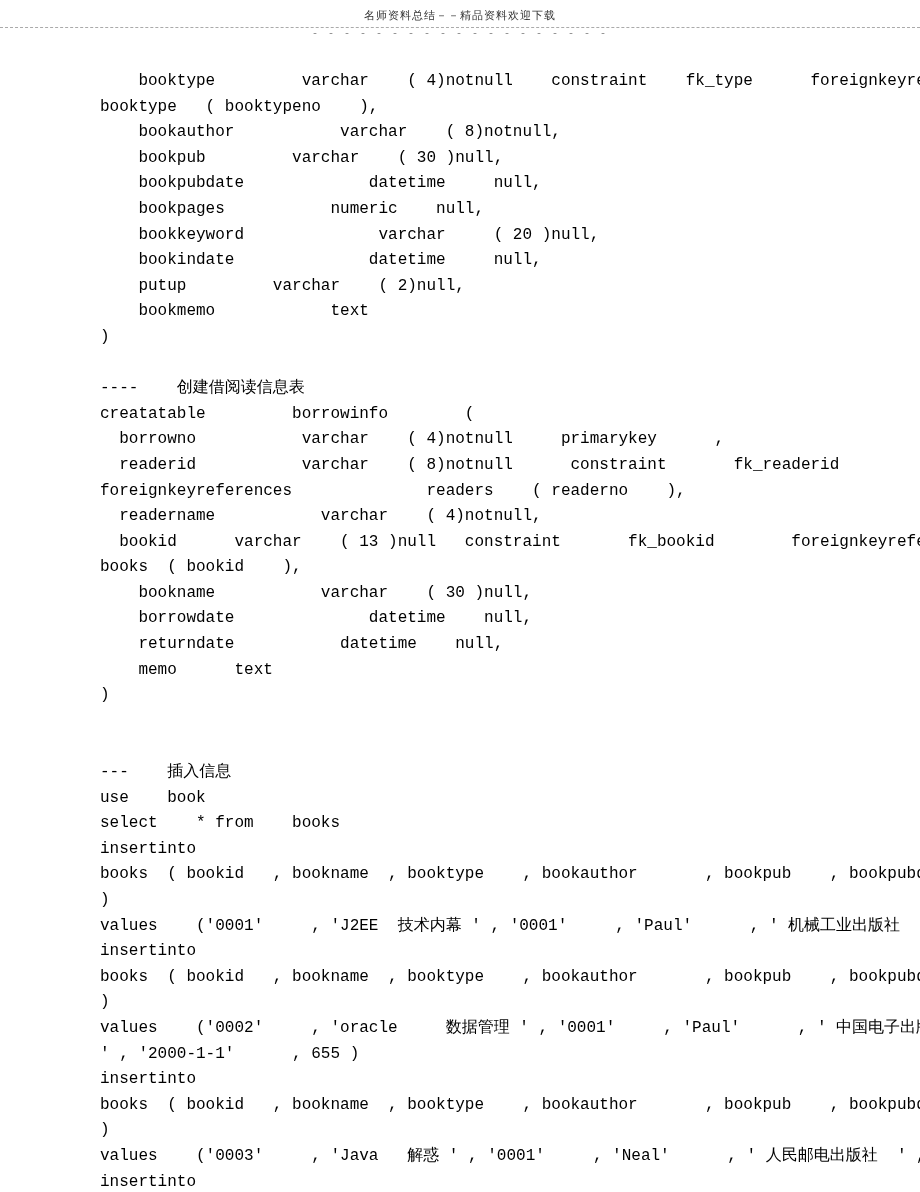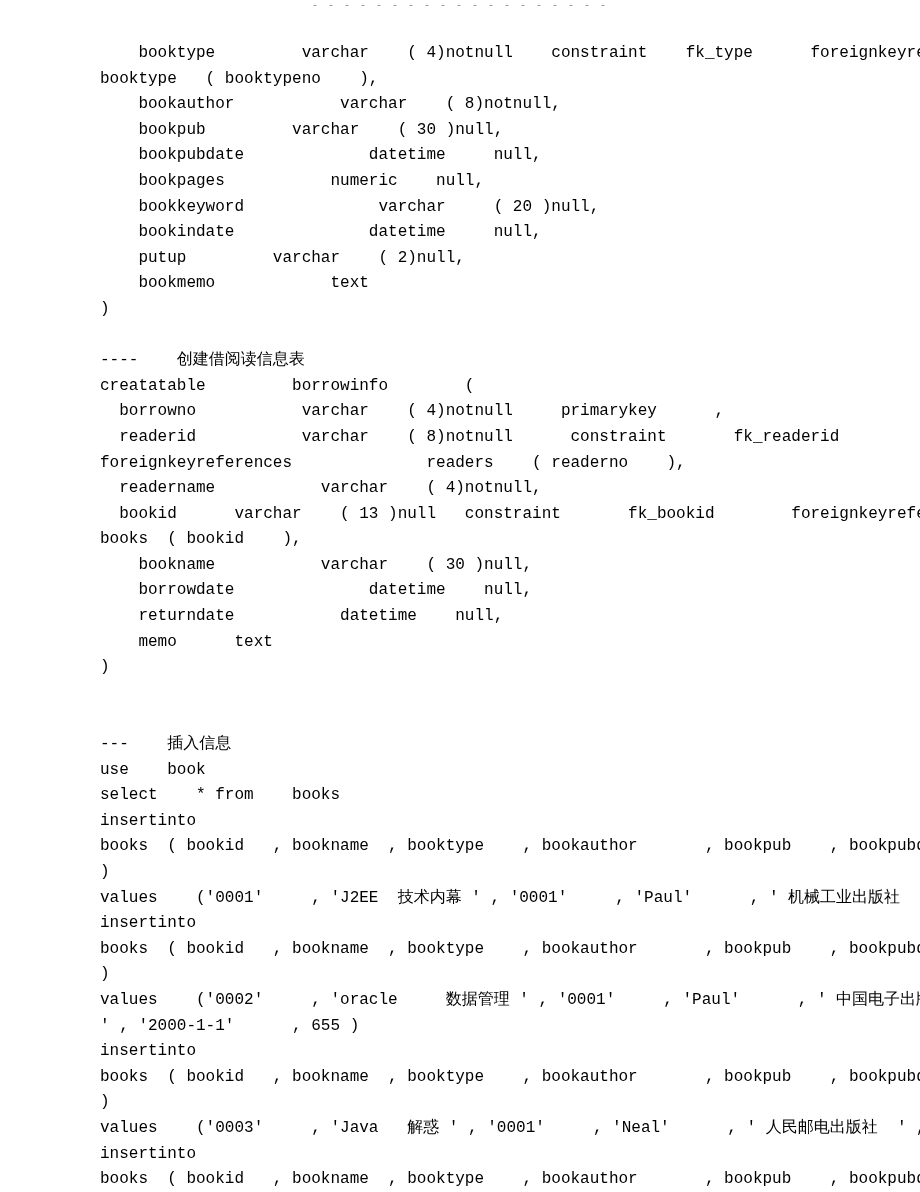--- a/index.html
+++ b/index.html
@@ -51,20 +51,21 @@
       font-size: 9px;
       color: #888;
       letter-spacing: 1px;
       display: block;
     }
   </style>
 </head>
 <body>
 
 <div>
+  <div class="page-header">名师资料总结－－精品资料欢迎下载</div>
   <div class="page-header-dots">- - - - - - - - - - - - - - - - - - -</div>
 </div>
 
 <div class="content">    booktype         varchar    ( 4)notnull    constraint    fk_type      foreignkeyreferences
 booktype   ( booktypeno    ),
     bookauthor           varchar    ( 8)notnull,
     bookpub         varchar    ( 30 )null,
     bookpubdate             datetime     null,
     bookpages           numeric    null,
     bookkeyword              varchar     ( 20 )null,

